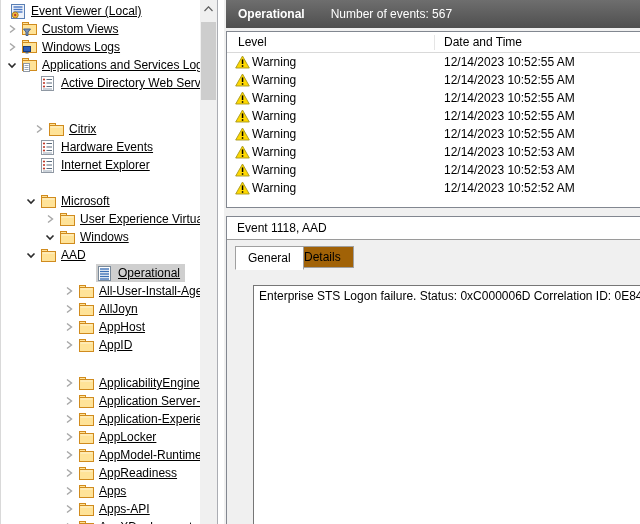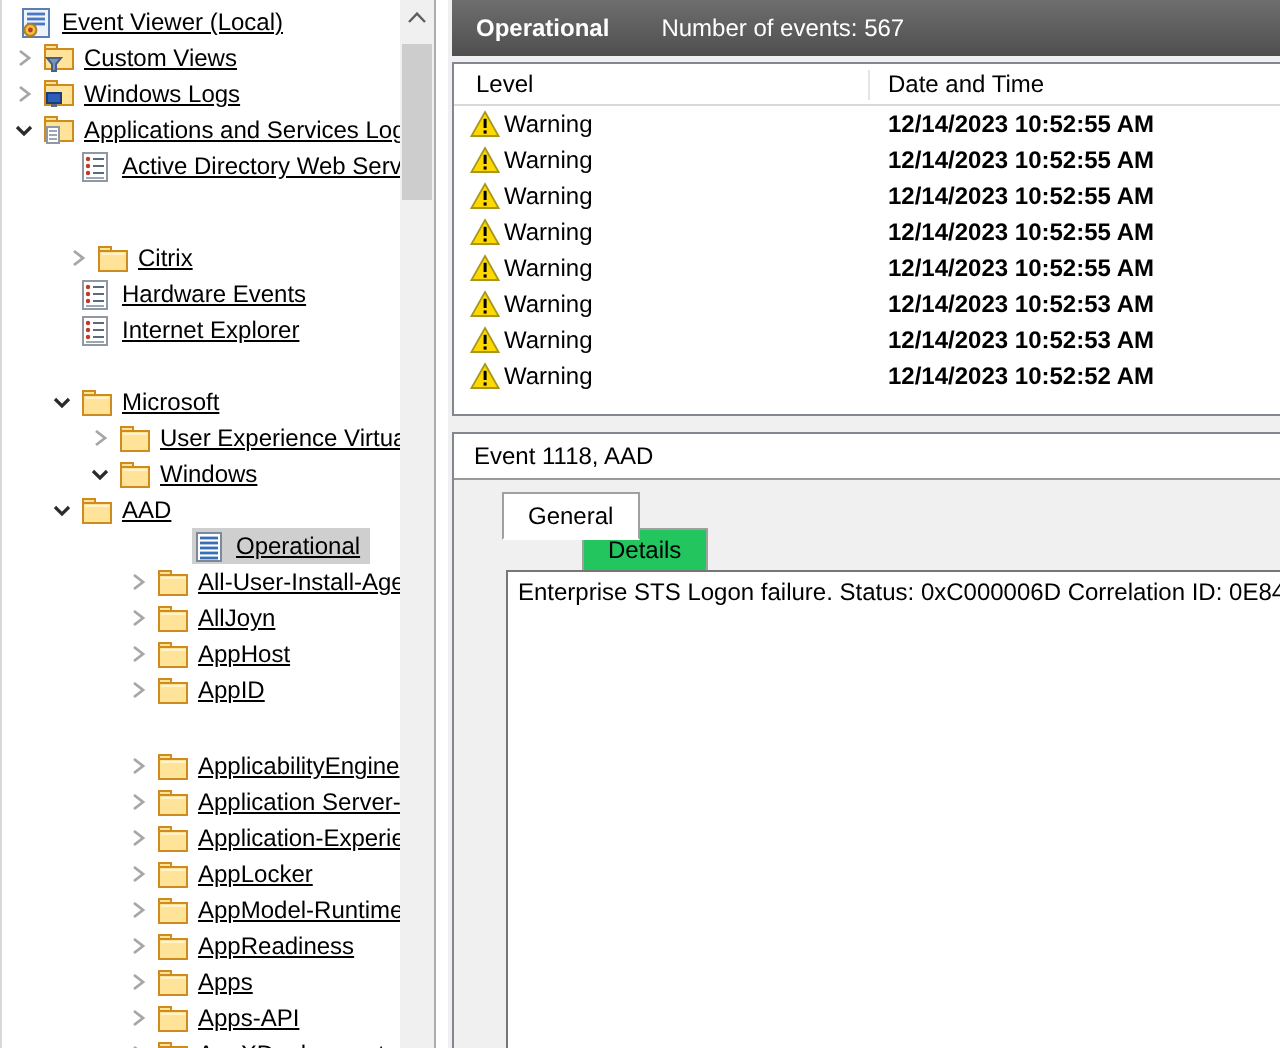--- a/index.html
+++ b/index.html
@@ -32,28 +32,28 @@
   .preview-header .ph-count{margin-left:26px;}
 
   .event-list{position:absolute;left:2px;top:31px;right:-1px;height:177px;background:#fff;border:1px solid var(--pane-border);overflow:hidden;}
   .el-header{position:relative;height:21px;border-bottom:1px solid #d9d9d9;}
   .el-header .col-level{position:absolute;left:11px;top:3px;}
   .el-header .col-date{position:absolute;left:217px;top:3px;}
   .el-header .col-sep{position:absolute;left:207px;top:3px;bottom:2px;width:1px;background:#e5e5e5;}
   .el-row{position:relative;height:18px;display:flex;align-items:center;}
   .el-row .w-icon{position:absolute;left:8px;top:2px;}
   .el-row .w-label{position:absolute;left:25px;top:2px;}
-  .el-row .w-date{position:absolute;left:217px;top:2px;font-weight:bold;}
+  .el-row .w-date{position:absolute;left:217px;top:2px;}
 
   .detail-pane{position:absolute;left:2px;top:216px;right:-1px;bottom:-1px;background:var(--gray-bg);border:1px solid var(--pane-border);overflow:hidden;}
   .detail-title{height:23px;background:#fff;border-bottom:1px solid #9a9a9a;display:flex;align-items:center;padding-left:10px;}
   .tab-strip{position:relative;margin:6px 0 0 8px;height:23px;}
-  .tab{position:absolute;top:18px;height:22px;padding:0 12px;display:flex;align-items:center;background:#22c55e;border:1px solid #a0a0a0;}
+  .tab{position:absolute;top:0;height:22px;padding:0 12px;display:flex;align-items:center;background:#a16207;border:1px solid #a0a0a0;}
   .tab.active{top:0;height:24px;background:#fff;z-index:2;border-bottom-color:#fff;}
-  .tab.t0{left:16px;}
+  .tab.t0{left:0;}
   .tab.t1{left:56px;}
   .message-box{position:absolute;left:26px;top:68px;right:-2px;bottom:-2px;background:#fff;border:1px solid #767676;padding:3px 5px;white-space:nowrap;overflow:hidden;}
 </style>
 </head>
 <body>
 
 <div class="tree-pane">
   <div class="tree-rows">
       <div class="tree-row" style="padding-left: 8px;">
         <span class="sel-wrap">

